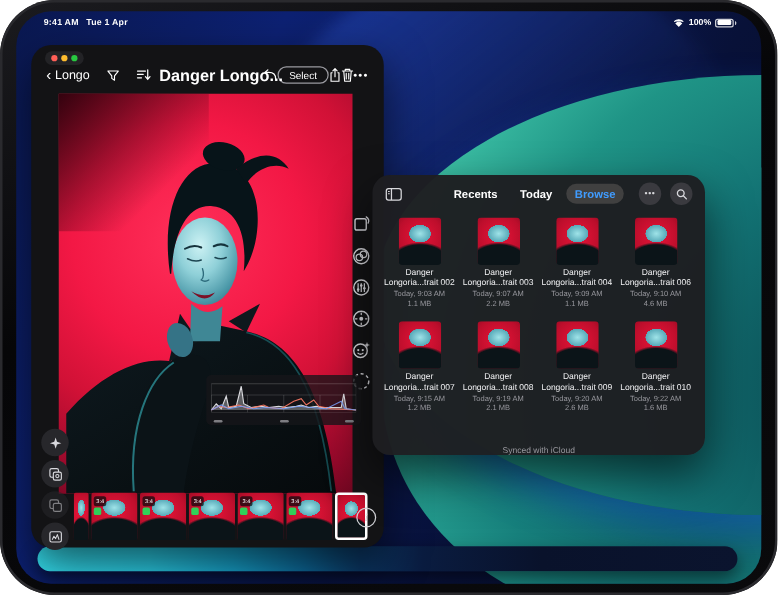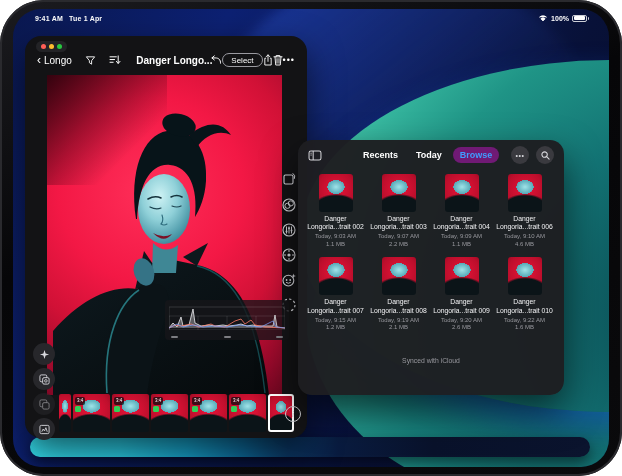--- a/index.html
+++ b/index.html
@@ -26,21 +26,21 @@
     background:linear-gradient(90deg,#36e3f3 0%,#2bd0e9 16%,#17a3cc 28%,#0d6a9b 38%,#0b3764 46%,#0a1c40 55%,#09122b 72%,#0b142e 100%);
     box-shadow:0 6px 14px rgba(0,0,0,.5);}
   
   .editor{position:absolute;left:12px;top:27px;width:282px;height:402px;background:#131315;border-radius:16px;z-index:3;box-shadow:0 14px 34px rgba(0,0,0,.6);}
   .traffic{position:absolute;left:11px;top:5px;display:flex;gap:3px;background:#232326;border-radius:7px;padding:3px 5px;}
   .traffic i{width:5px;height:5px;border-radius:50%;display:block;}
   .toolbar{position:absolute;left:0;right:0;top:13px;height:22px;display:flex;align-items:center;padding:0 12px;color:#fff;}
   .tb-left{display:flex;align-items:center;gap:13px;}
   .back{display:flex;align-items:center;gap:3px;font-size:10px;color:#fff;font-weight:400;}
   .back .chev{font-size:12px;line-height:1;margin-top:-1px;}
-  .tb-title{position:absolute;left:50%;top:50%;transform:translate(-39%,-50%);font-size:10px;font-weight:700;white-space:nowrap;}
+  .tb-title{position:absolute;left:50%;top:50%;transform:translate(-39%,-50%);font-size:13px;font-weight:700;white-space:nowrap;}
   .tb-right{margin-left:auto;display:flex;align-items:center;gap:0;text-align:right;}
   .select-pill{border:1px solid #9a9aa0;border-radius:9px;font-size:8px;padding:1.5px 8px;color:#fff;}
   .dots{font-size:9px;letter-spacing:1px;color:#fff;}
   .tbicon{display:block;}
   
   .canvas{position:absolute;left:22px;top:39px;width:235px;height:320px;overflow:hidden;
     background:radial-gradient(circle at 44% 36%, #ff2f59 0%, #f31845 38%, #d11136 62%, #93092a 88%, #6f0720 100%);}
   .canvas .dark-corner{position:absolute;left:0;top:0;width:120px;height:110px;background:linear-gradient(135deg,rgba(25,0,8,.85),rgba(25,0,8,0) 70%);}
   .canvas svg{position:absolute;left:0;top:0;}
   
@@ -56,25 +56,25 @@
   .strip{position:absolute;left:34px;top:358px;height:38px;display:flex;gap:2px;align-items:center;z-index:5;}
   .thumb{position:relative;height:38px;border-radius:2px;overflow:hidden;flex:none;
     background:radial-gradient(ellipse 34% 24% at 50% 32%, #9fe3e8 0%, #5aacba 70%, rgba(0,0,0,0) 71%),
                radial-gradient(ellipse 70% 45% at 50% 96%, #0b1418 0%, #0b1418 90%, rgba(0,0,0,0) 100%),
                radial-gradient(circle at 50% 42%, #ea1439 0%, #c00f2d 62%, #8c081f 100%);}
   .thumb.sel{border:2px solid #fff;border-radius:3px;}
   .badge{position:absolute;left:2px;top:3px;background:rgba(10,10,12,.72);color:#fff;font-size:4.5px;line-height:1;padding:1.5px 2px;border-radius:2px;}
   .gsq{position:absolute;left:2px;top:12px;width:6px;height:6px;background:#30d158;border-radius:1.5px;}
   .info-btn{position:absolute;left:260px;top:370px;width:16px;height:16px;border:1px solid #cfd0d4;border-radius:50%;color:#cfd0d4;font-size:9px;display:flex;align-items:center;justify-content:center;z-index:5;font-family:"Liberation Serif",serif;font-style:italic;}
   
-  .files{position:absolute;left:285px;top:131px;width:266px;height:255px;background:rgba(30,30,33,.97);border-radius:14px;z-index:6;box-shadow:0 16px 36px rgba(0,0,0,.6);color:#fff;}
+  .files{position:absolute;left:285px;top:131px;width:266px;height:224px;background:rgba(30,30,33,.97);border-radius:14px;z-index:6;box-shadow:0 16px 36px rgba(0,0,0,.6);color:#fff;}
   .fhead{position:absolute;left:0;right:0;top:0;height:30px;display:flex;align-items:center;padding:0 10px;gap:8px;}
   .ftabs{display:flex;align-items:center;gap:4px;margin-left:26px;}
   .ftab{font-size:9px;font-weight:600;color:#fff;padding:3px 7px;border-radius:10px;}
-  .ftab.active{background:#701a75;color:#409cff;}
+  .ftab.active{background:#404040;color:#409cff;}
   .fcirc{width:18px;height:18px;border-radius:50%;background:#3a3a3f;display:flex;align-items:center;justify-content:center;color:#d8d8dc;}
   .fcirc.more{font-size:7px;letter-spacing:.5px;}
   .fgrid{position:absolute;left:6px;top:32px;width:254px;display:flex;flex-wrap:wrap;}
   .fcell{width:63px;padding:2px 2px 6px;display:flex;flex-direction:column;align-items:center;}
   .fthumb{width:34px;height:38px;border-radius:3px;margin-bottom:3px;
     background:radial-gradient(ellipse 36% 26% at 50% 34%, #9fe3e8 0%, #57a9b8 70%, rgba(0,0,0,0) 71%),
                radial-gradient(ellipse 75% 45% at 50% 97%, #0b1418 0%, #0b1418 88%, rgba(0,0,0,0) 100%),
                radial-gradient(circle at 50% 40%, #e81438 0%, #bd0e2c 62%, #86071e 100%);}
   .fname{font-size:6.8px;line-height:1.25;text-align:center;color:#f2f2f4;font-weight:400;}
   .fmeta{font-size:6px;color:#98989e;margin-top:1.5px;text-align:center;line-height:1.3;}

